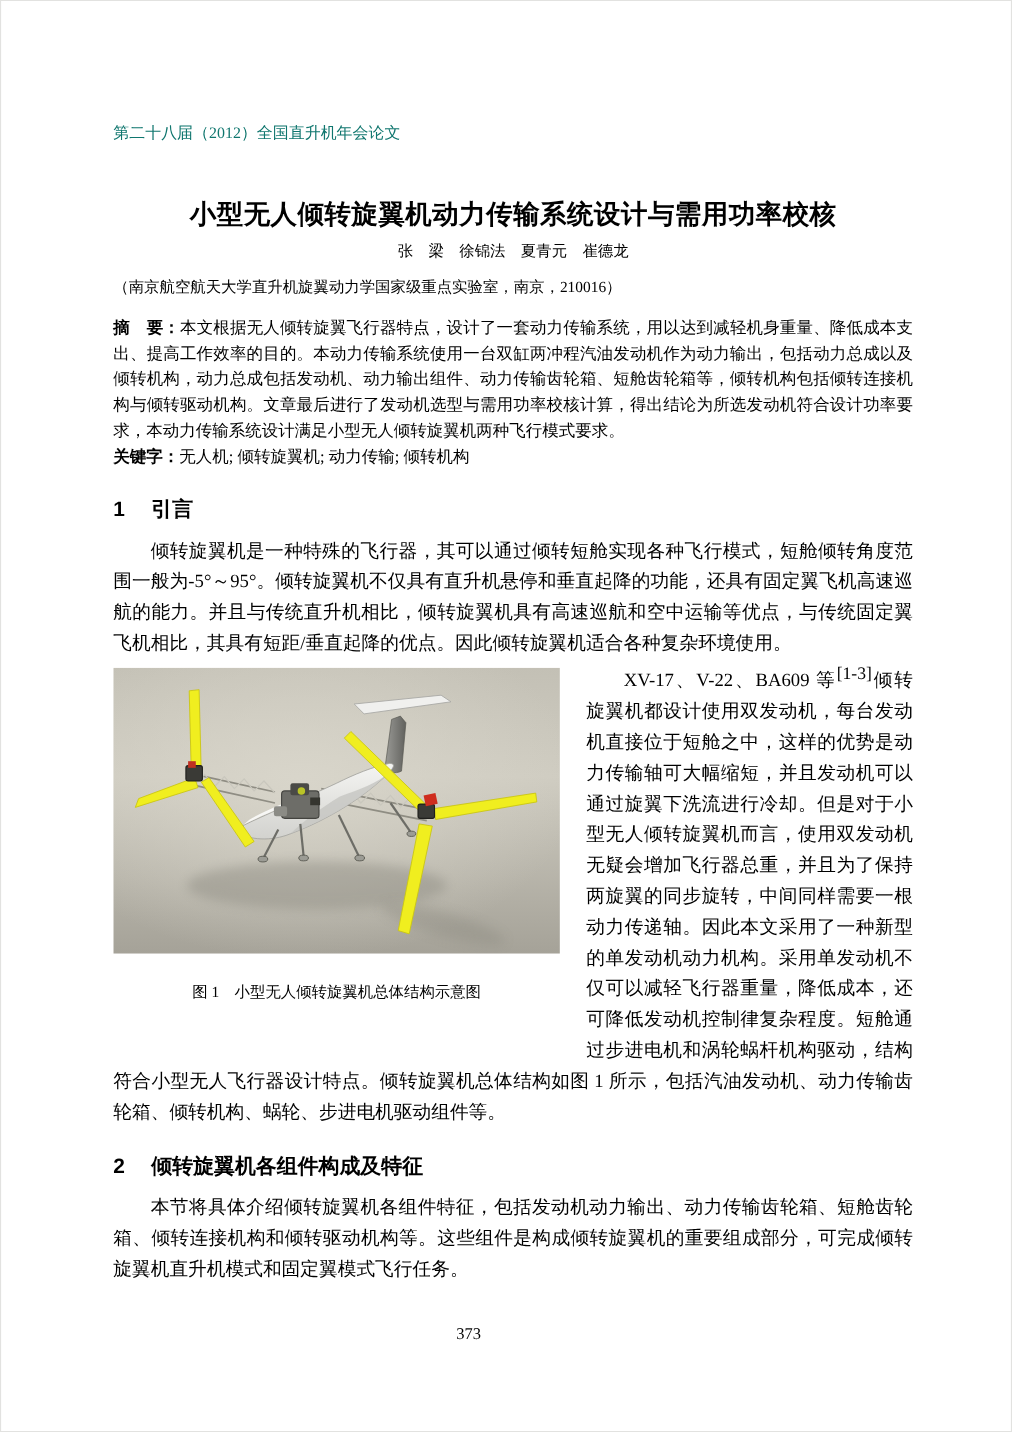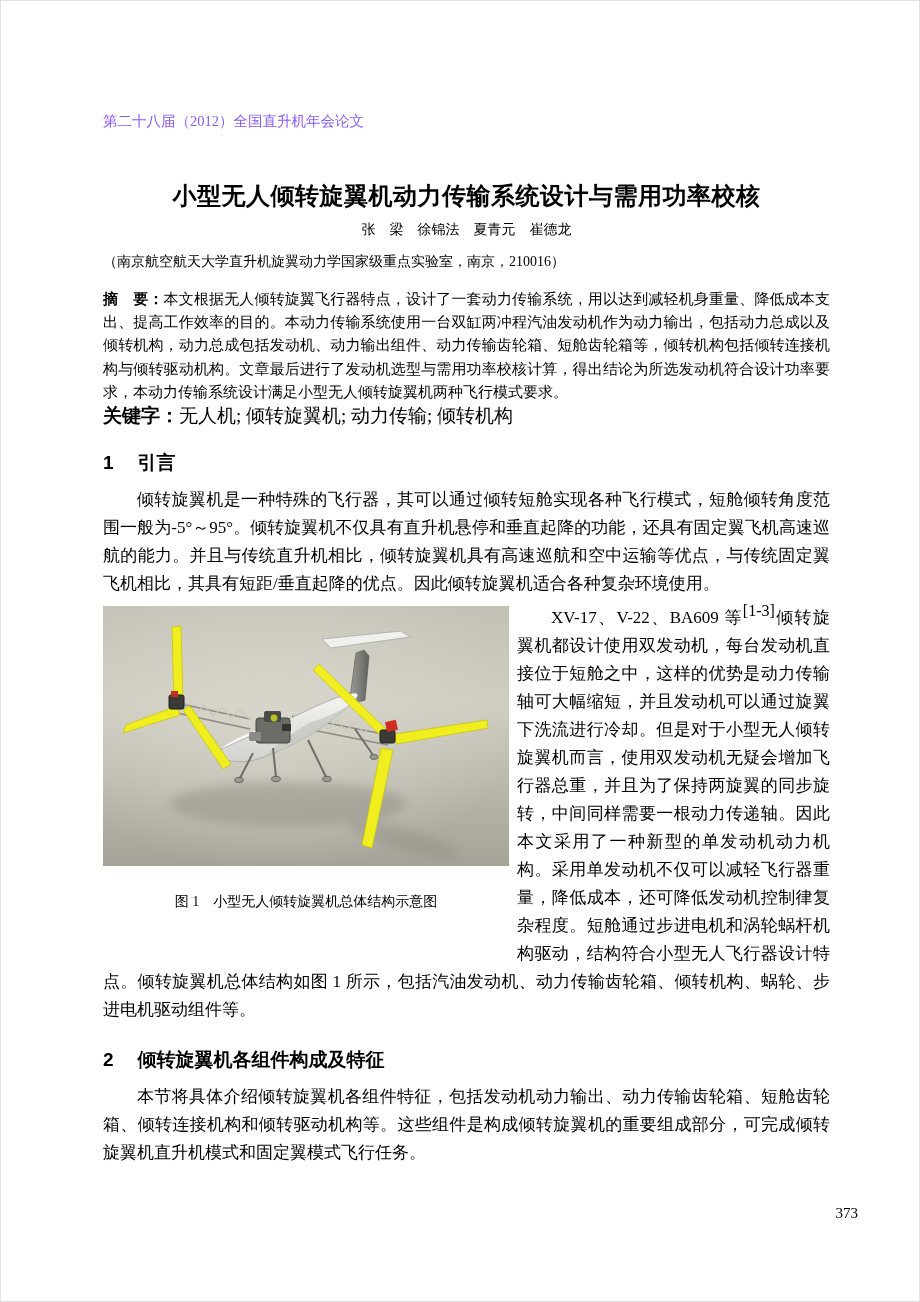--- a/index.html
+++ b/index.html
@@ -11,21 +11,21 @@
     box-sizing: border-box;
     padding: 112px 90px 0 103px;
     overflow: hidden;
     box-shadow: inset 0 0 0 1px #e2e2e0;
     font-family: "Liberation Serif", "DejaVu Serif", serif;
     color: #000;
   }
   .running-head {
     font-size: 14.5px;
     line-height: 19px;
-    color: #8b5cf6;
+    color: #0f766e;
   }
   .title {
     margin: 50px 0 0 0;
     text-align: center;
     font-family: "Liberation Sans", "DejaVu Sans", sans-serif;
     font-weight: bold;
     font-size: 24px;
     line-height: 30px;
     letter-spacing: 0.5px;
   }
@@ -41,21 +41,21 @@
     font-size: 14px;
     line-height: 18px;
   }
   .abstract {
     margin: 16px 0 0 0;
     font-size: 15px;
     line-height: 23.2px;
     text-align: justify;
     text-justify: inter-character;
   }
-  .keywords { margin: 0; font-size: 19px; line-height: 23.2px; }
+  .keywords { margin: 0; font-size: 15px; line-height: 23.2px; }
   .blabel {
     font-family: "Liberation Sans", "DejaVu Sans", sans-serif;
     font-weight: bold;
   }
   h2.sec {
     margin: 23px 0 0 0;
     font-family: "Liberation Sans", "DejaVu Sans", sans-serif;
     font-weight: bold;
     font-size: 19px;
     line-height: 26px;
@@ -67,38 +67,38 @@
     line-height: 28px;
     text-align: justify;
     text-justify: inter-character;
   }
   .indent { text-indent: 2em; }
   sup.cite { font-size: 16px; line-height: 0; vertical-align: super; }
   .wrapzone { margin-top: 6px; }
   .wrapzone::after { content: ""; display: block; clear: both; }
   figure.fig {
     float: left;
-    margin: 2px 8px 46px 0;
+    margin: 2px 24px 46px 0;
     padding: 0;
     width: 406px;
   }
   figure.fig svg { display: block; }
   figcaption.figcap {
     margin-top: 26px;
     text-align: center;
     font-size: 14px;
     line-height: 20px;
   }
   .wrapzone .body { margin-top: 0; }
   .pagenum {
     position: absolute;
-    left: 14px;
+    left: 4px;
     top: 1203px;
     width: 844px;
-    text-align: right;
+    text-align: center;
     font-size: 15px;
     line-height: 20px;
   }
 </style>
 </head>
 <body>
 
 <div class="page">
 
   <div class="running-head">第二十八届（2012）全国直升机年会论文</div>

